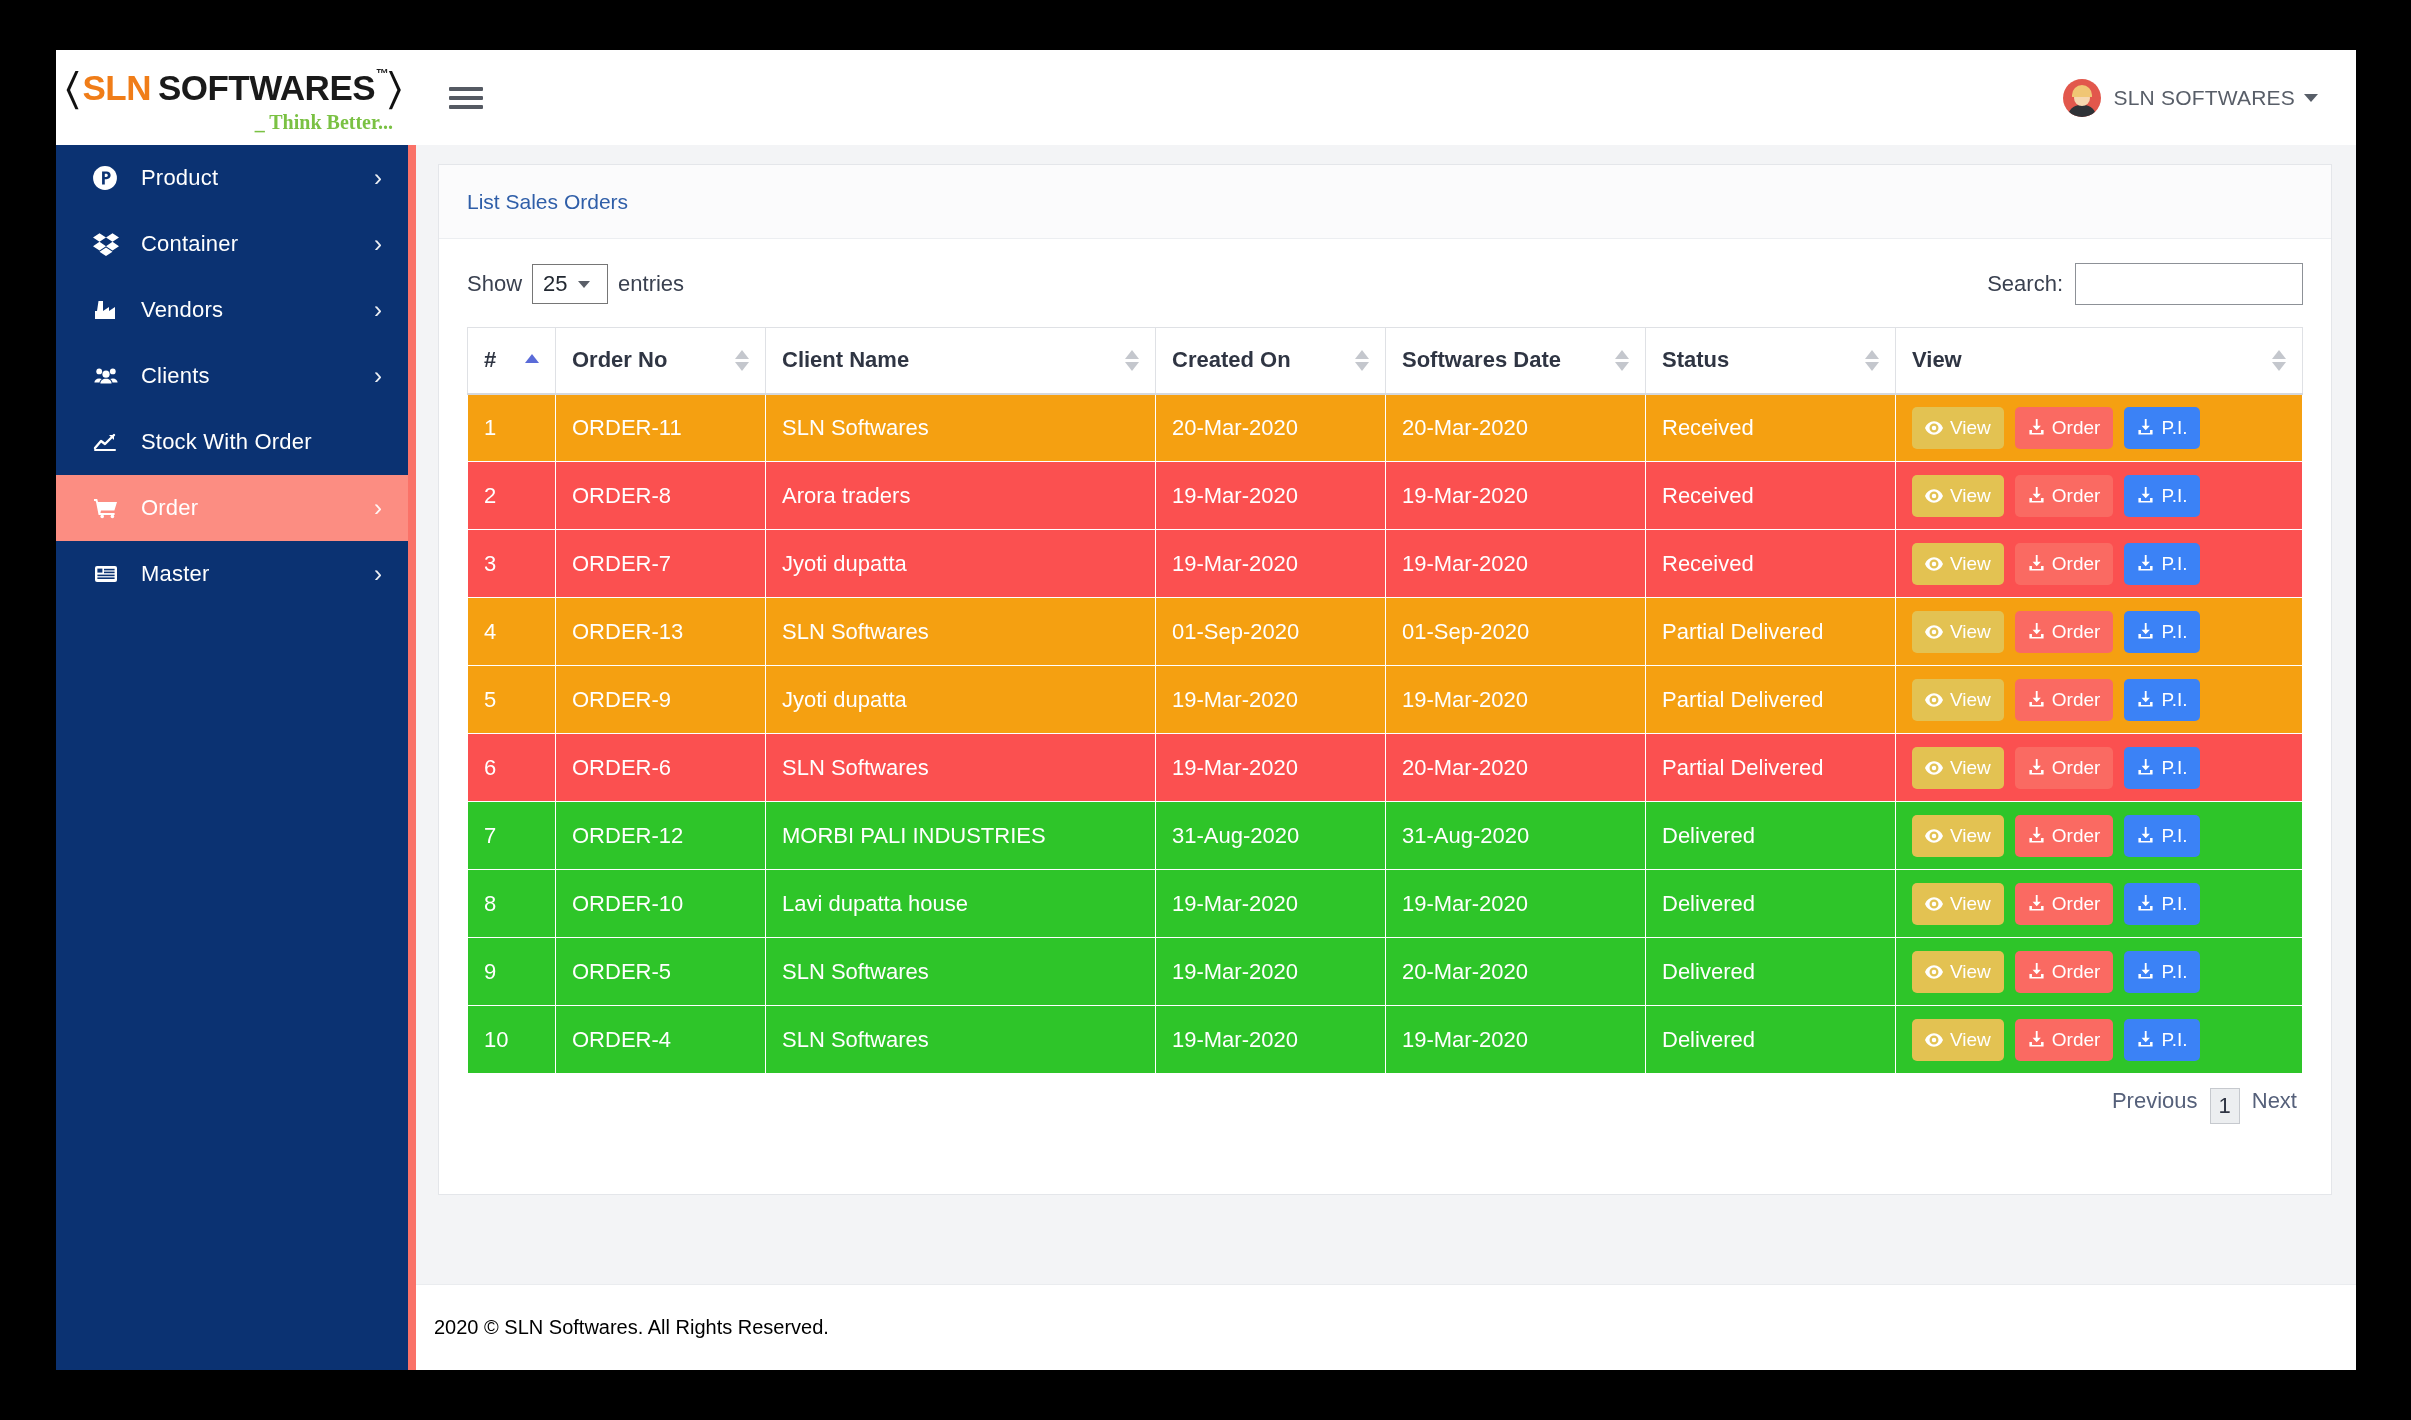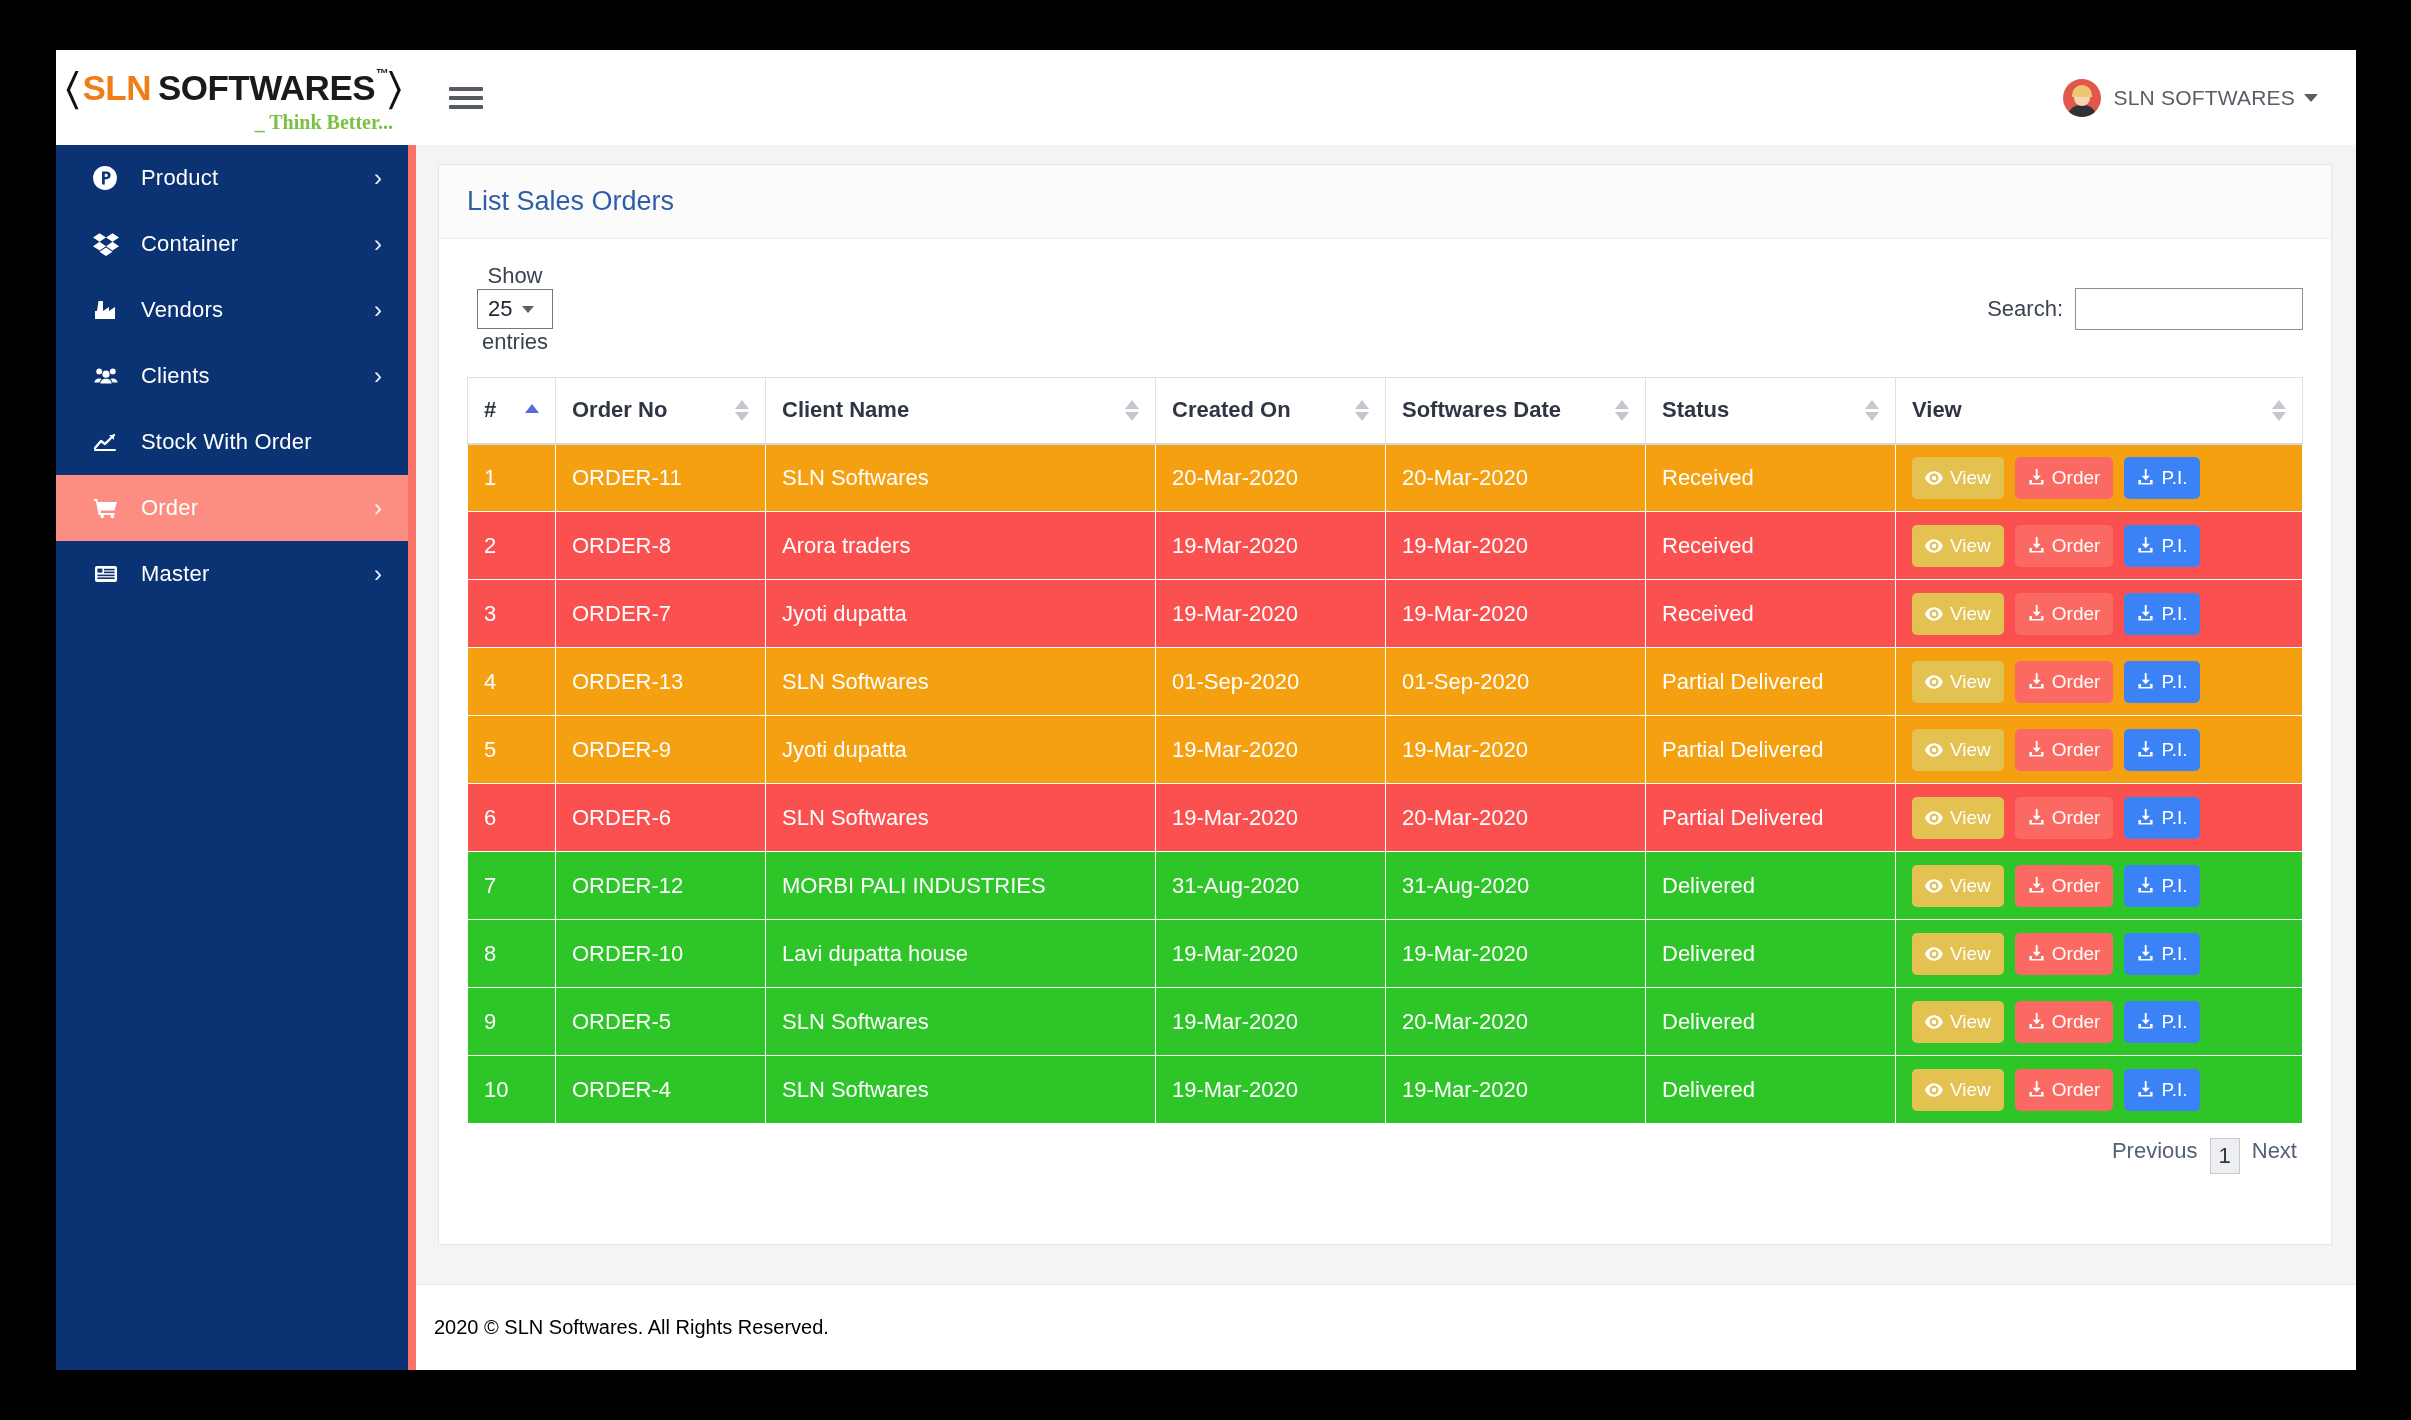--- a/index.html
+++ b/index.html
@@ -170,29 +170,29 @@
     background: #ffffff;
     border: 1px solid #e4e6ea;
   }
   #page-title-bar {
     height: 74px;
     display: flex; align-items: center;
     padding-left: 28px;
     background: #fbfbfc;
     border-bottom: 1px solid #eceef1;
   }
-  #page-title { font-size: 27px; color: #2f5ea8; }
+  #page-title { font-size: 21px; color: #2f5ea8; }
 
   #card-body { padding: 24px 28px 34px 28px; }
 
   #table-controls {
     display: flex; align-items: center; justify-content: space-between;
     margin-bottom: 22px;
   }
-  .dt-length { display: flex; align-items: center; font-size: 22px; color: #3a4150; flex-direction: column; }
+  .dt-length { display: flex; align-items: center; font-size: 22px; color: #3a4150; }
   .dt-select {
     margin: 0 10px;
     height: 40px;
     min-width: 76px;
     border: 1px solid #767676;
     background: #ffffff;
     font-size: 22px;
     color: #222831;
     padding: 0 8px 0 10px;
     display: inline-flex; align-items: center;

